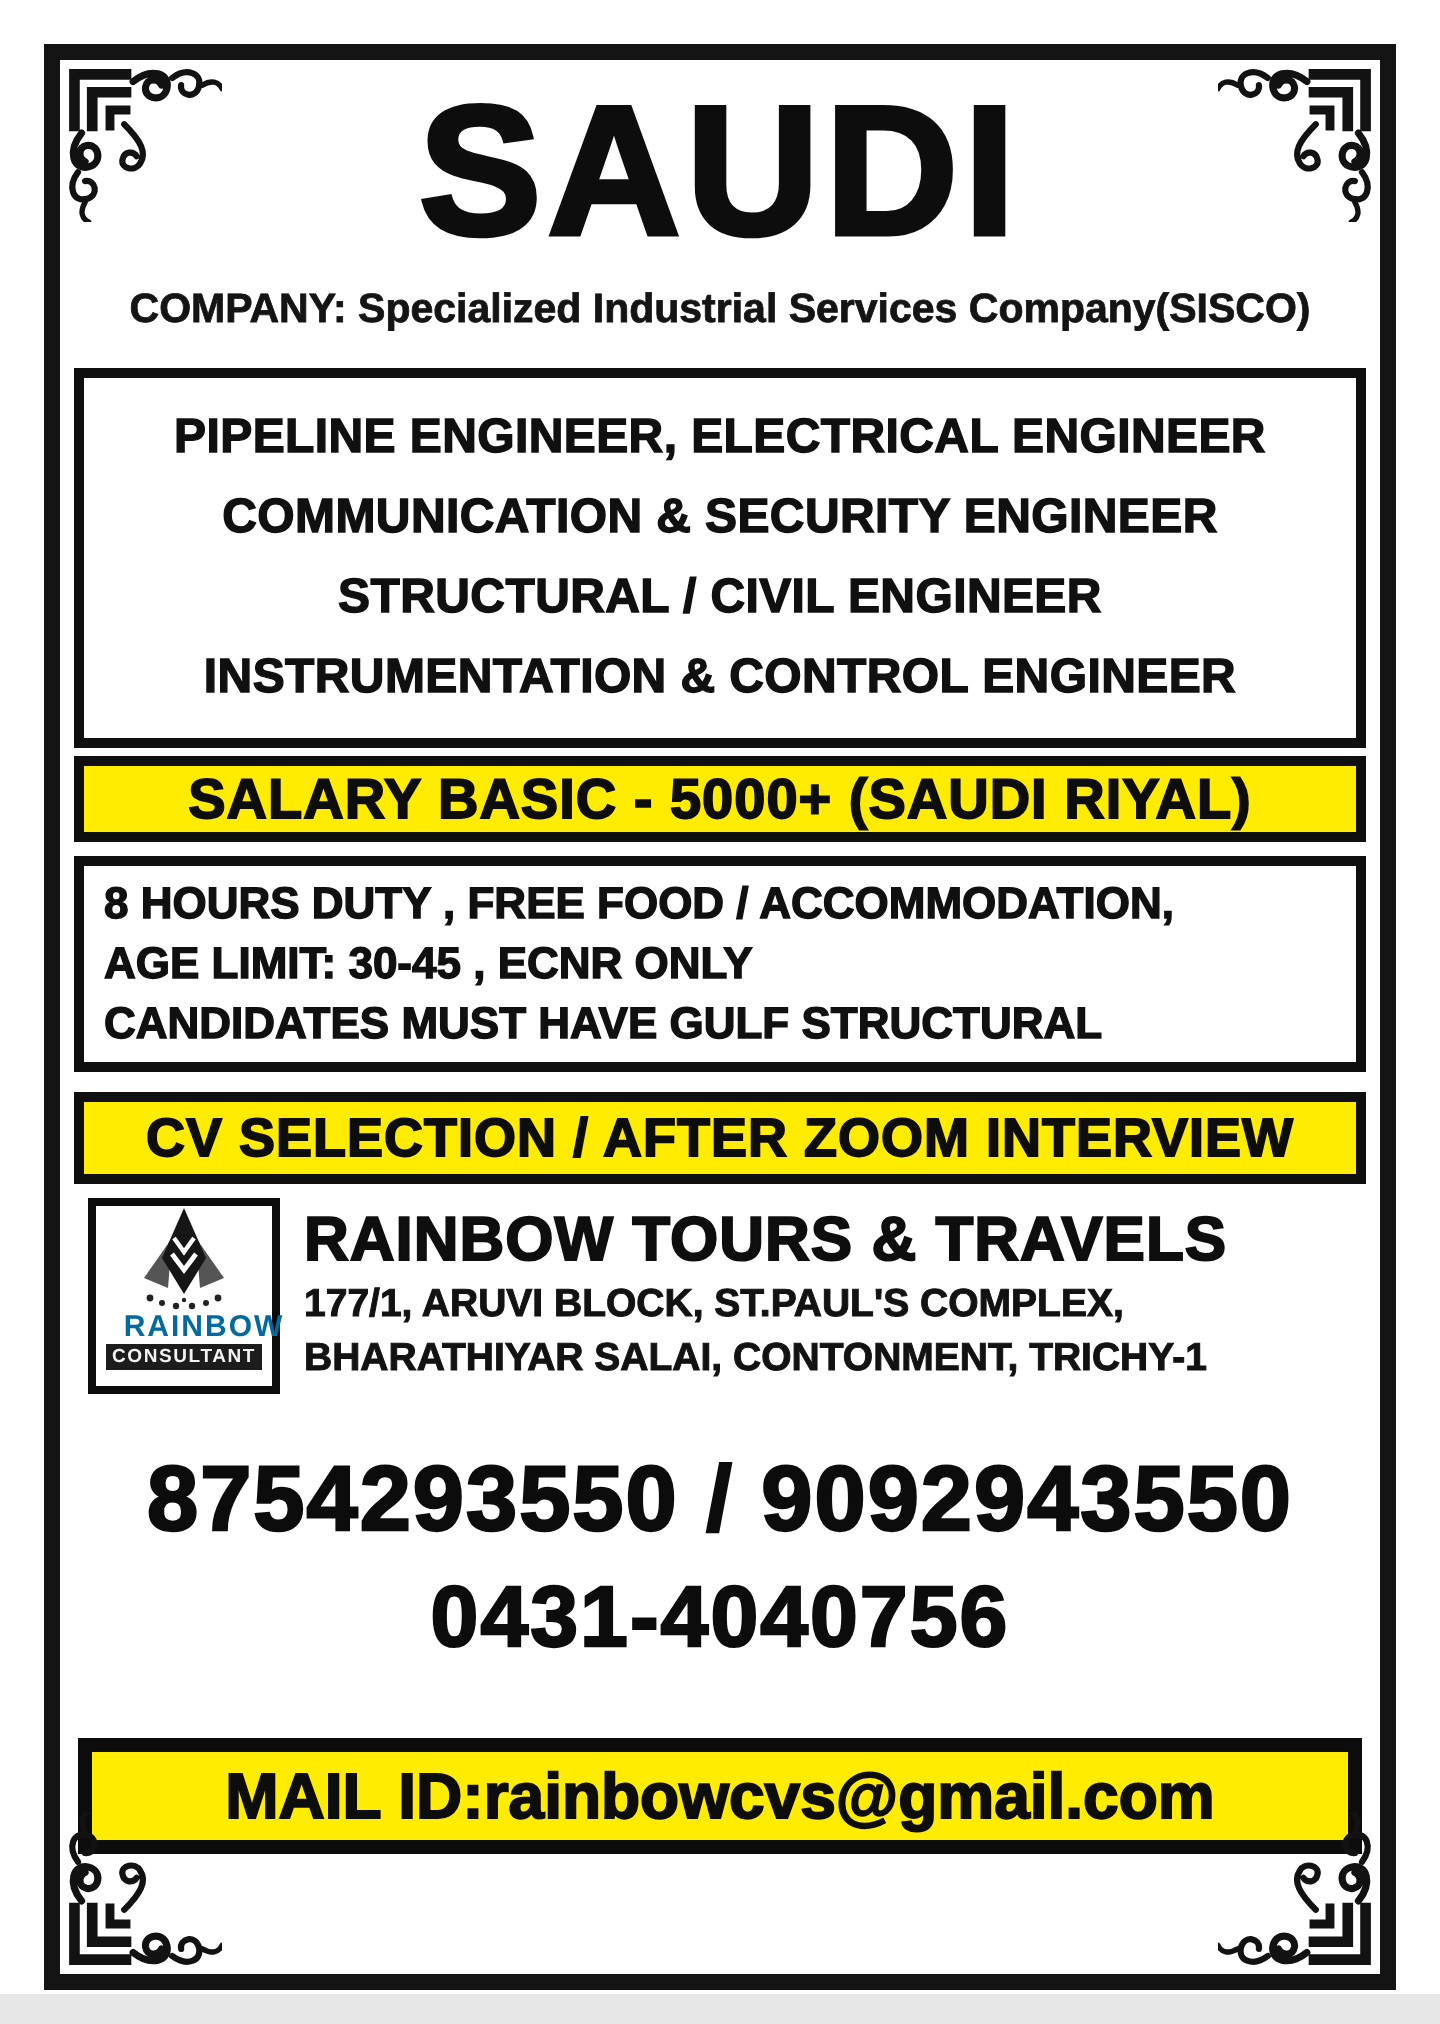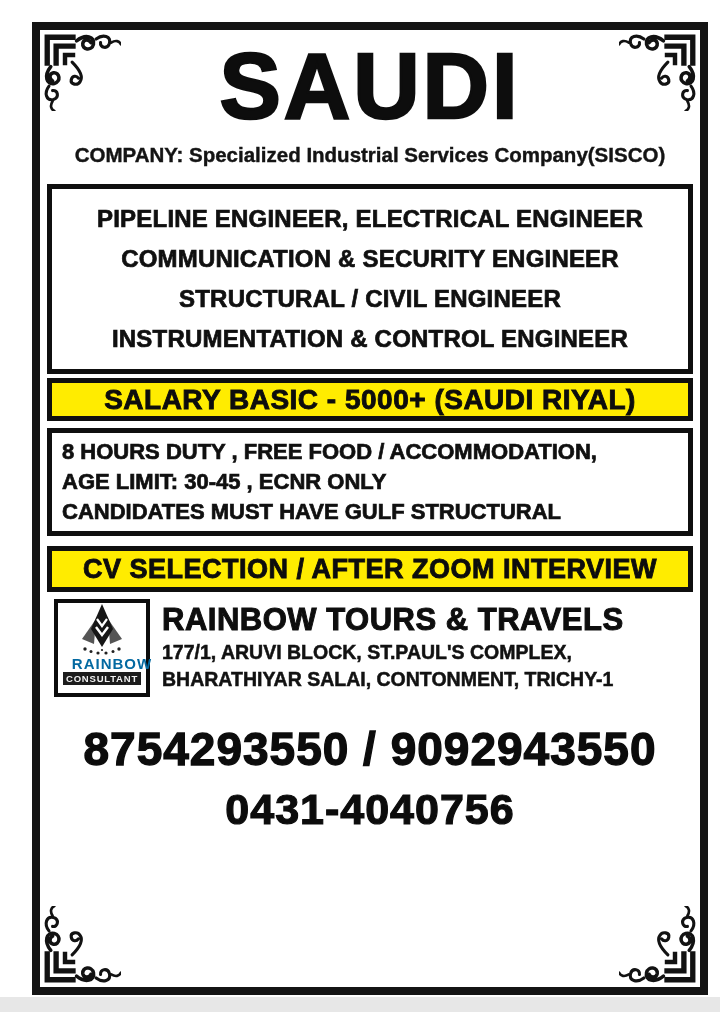--- a/index.html
+++ b/index.html
@@ -3,21 +3,21 @@
 <meta charset="utf-8">
 <style>
   html,body{margin:0;padding:0;}
   body{
     width:720px;height:1012px;position:relative;background:#ffffff;
     font-family:"Liberation Sans","DejaVu Sans",sans-serif;
     overflow:hidden;-webkit-font-smoothing:antialiased;
   }
   .bottom-gray{position:absolute;left:0;bottom:0;width:720px;height:15px;background:#e7e7e7;}
   .frame{
-    position:absolute;left:32px;top:22px;width:676px;height:973px;
+    position:absolute;left:22px;top:22px;width:676px;height:973px;
     border:8px solid #141414;box-sizing:border-box;background:#ffffff;
   }
   .orn{position:absolute;width:80px;height:80px;}
   .orn.tl{left:1px;top:1px;}
   .orn.tr{right:1px;top:1px;transform:scaleX(-1);}
   .orn.bl{left:1px;bottom:1px;transform:scaleY(-1);}
   .orn.br{right:1px;bottom:1px;transform:scale(-1,-1);}
 
   .title{
     margin-top:6px;text-align:center;font-size:92px;line-height:100px;
@@ -162,16 +162,17 @@
     <div class="agency-text">
       <div class="agency-name">RAINBOW TOURS &amp; TRAVELS</div>
       <div class="agency-addr">177/1, ARUVI BLOCK, ST.PAUL'S COMPLEX,</div>
       <div class="agency-addr">BHARATHIYAR SALAI, CONTONMENT, TRICHY-1</div>
     </div>
   </div>
 
   <div class="phone1">8754293550 / 9092943550</div>
   <div class="phone2">0431-4040756</div>
 
+  <div class="mail-banner">MAIL ID:rainbowcvs@gmail.com</div>
 
 </div>
 
 <div class="bottom-gray"></div>
 
 </body></html>

